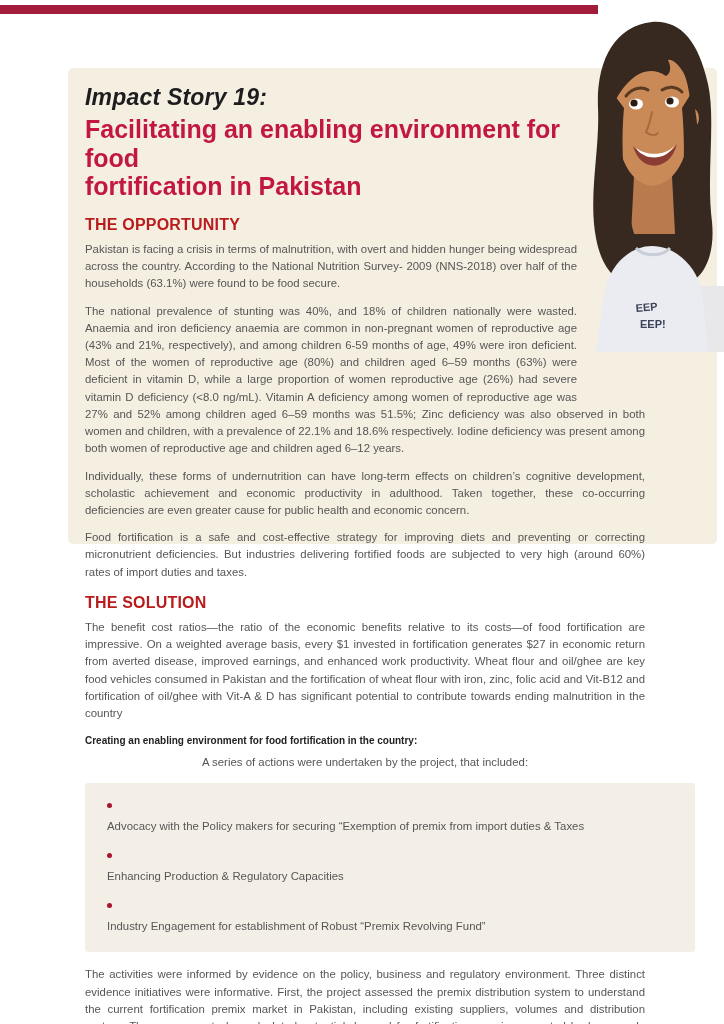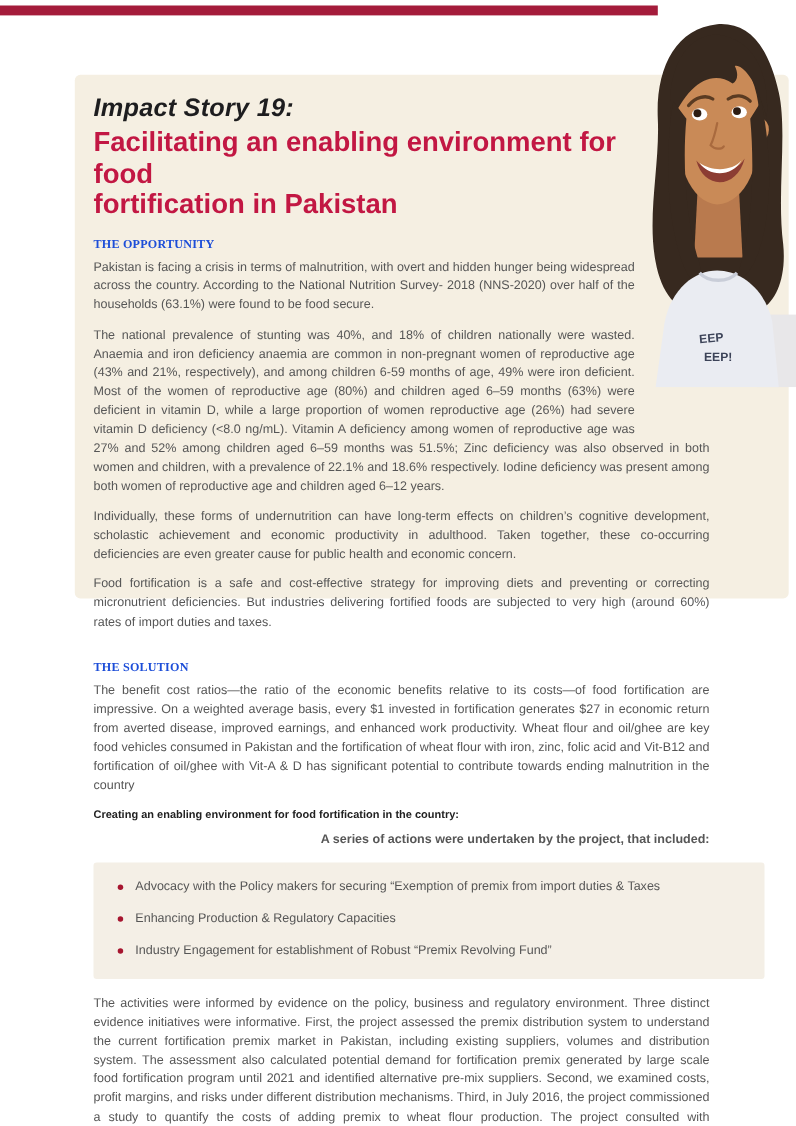--- a/index.html
+++ b/index.html
@@ -31,43 +31,44 @@
   }
   .kicker{
     font-size:23px;font-weight:bold;color:#1d1d1f;
     letter-spacing:.2px;line-height:1.15;font-style:italic;
   }
   .doc-title{
     font-size:25px;font-weight:bold;color:#C21743;
     line-height:1.14;margin-top:5px;width:510px;
   }
   .section-heading{
-    font-size:11px;font-weight:bold;color:#1d4ed8;
-    margin:15px 0 7px;letter-spacing:.2px;font-family:Liberation Serif, serif;
+    font-size:16px;font-weight:bold;color:#b91c1c;
+    margin:15px 0 7px;letter-spacing:.2px;
   }
-  .section-heading.solution{margin-top:26px;}
+  .section-heading.solution{margin-top:13px;}
   .float-spacer{float:right;width:68px;height:154px;}
   p.body{
     font-size:11.4px;color:#565656;line-height:1.51;
     text-align:justify;margin:0 0 10px;
   }
-  p.body.no-just{text-align:right;font-weight:bold;}
+  p.body.no-just{text-align:center;}
   .bold-line{
     font-size:10px;font-weight:bold;color:#222;
     margin:13px 0 8px;
   }
   .actions-box{
     background:#F4EFE6;border-radius:3px;
     width:566px;margin:12px 0 14px;
     padding:15px 22px 4px 22px;
   }
   .action-item{
     display:flex;align-items:flex-start;gap:11px;
     font-size:11.4px;color:#565656;line-height:1.4;
     margin:0 0 13px;
+    flex-direction:column;
   }
   .bullet-dot{
     flex:0 0 auto;width:5px;height:5px;border-radius:50%;
     background:#A6152F;margin-top:5px;
   }
 </style>
 </head>
 <body>
 
 <div class="page">
@@ -117,21 +118,21 @@
     <div class="kicker">Impact Story 19:</div>
     <div class="doc-title">
       <div>Facilitating an enabling environment for food</div>
       <div>fortification in Pakistan</div>
     </div>
 
     <div class="section-heading">THE OPPORTUNITY</div>
 
     <div class="float-spacer"></div>
 
-    <p class="body">Pakistan is facing a crisis in terms of malnutrition, with overt and hidden hunger being widespread across the country. According to the National Nutrition Survey- 2018 (NNS-2020) over half of the households (63.1%) were found to be food secure.</p>
+    <p class="body">Pakistan is facing a crisis in terms of malnutrition, with overt and hidden hunger being widespread across the country. According to the National Nutrition Survey- 2009 (NNS-2018) over half of the households (63.1%) were found to be food secure.</p>
     <p class="body">The national prevalence of stunting was 40%, and 18% of children nationally were wasted. Anaemia and iron deficiency anaemia are common in non-pregnant women of reproductive age (43% and 21%, respectively), and among children 6-59 months of age, 49% were iron deficient. Most of the women of reproductive age (80%) and children aged 6–59 months (63%) were deficient in vitamin D, while a large proportion of women reproductive age (26%) had severe vitamin D deficiency (&lt;8.0 ng/mL). Vitamin A deficiency among women of reproductive age was 27% and 52% among children aged 6–59 months was 51.5%; Zinc deficiency was also observed in both women and children, with a prevalence of 22.1% and 18.6% respectively. Iodine deficiency was present among both women of reproductive age and children aged 6–12 years.</p>
     <p class="body">Individually, these forms of undernutrition can have long-term effects on children’s cognitive development, scholastic achievement and economic productivity in adulthood. Taken together, these co-occurring deficiencies are even greater cause for public health and economic concern.</p>
     <p class="body">Food fortification is a safe and cost-effective strategy for improving diets and preventing or correcting micronutrient deficiencies. But industries delivering fortified foods are subjected to very high (around 60%) rates of import duties and taxes.</p>
 
     <div class="section-heading solution">THE SOLUTION</div>
 
     <p class="body">The benefit cost ratios—the ratio of the economic benefits relative to its costs—of food fortification are impressive. On a weighted average basis, every $1 invested in fortification generates $27 in economic return from averted disease, improved earnings, and enhanced work productivity. Wheat flour and oil/ghee are key food vehicles consumed in Pakistan and the fortification of wheat flour with iron, zinc, folic acid and Vit-B12 and fortification of oil/ghee with Vit-A &amp; D has significant potential to contribute towards ending malnutrition in the country</p>
 
     <div class="bold-line">Creating an enabling environment for food fortification in the country:</div>
 

